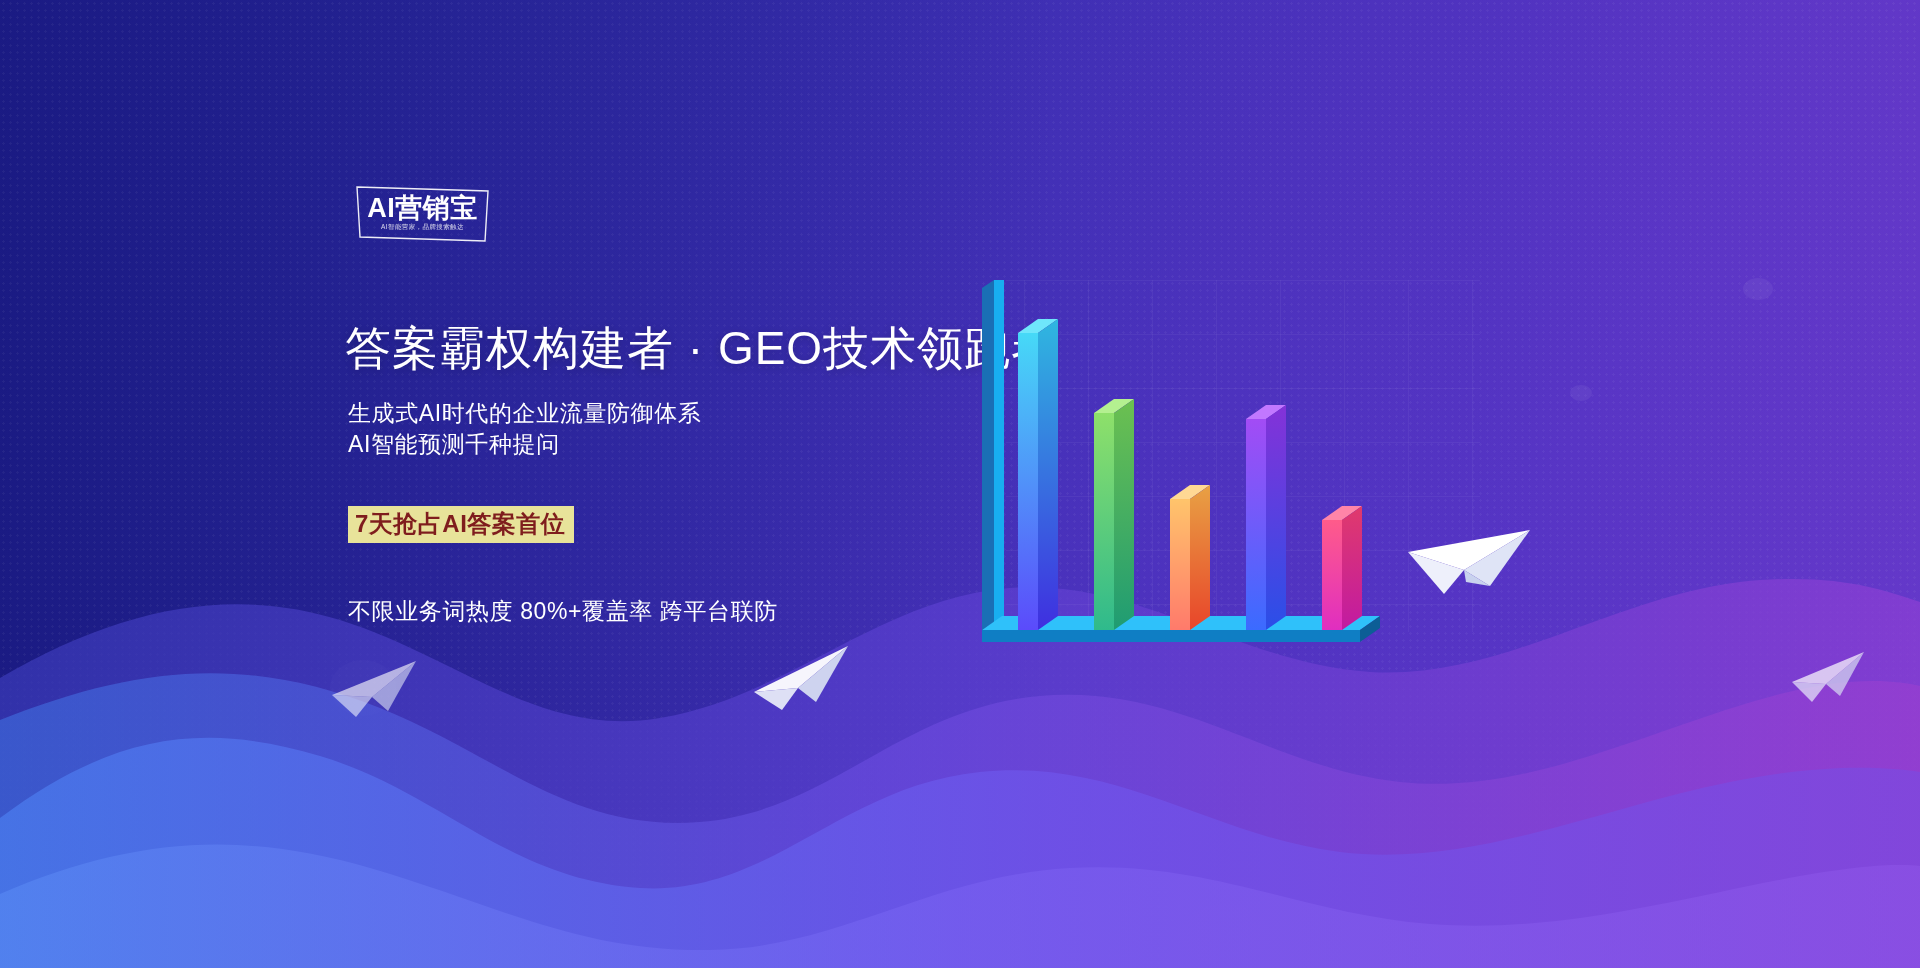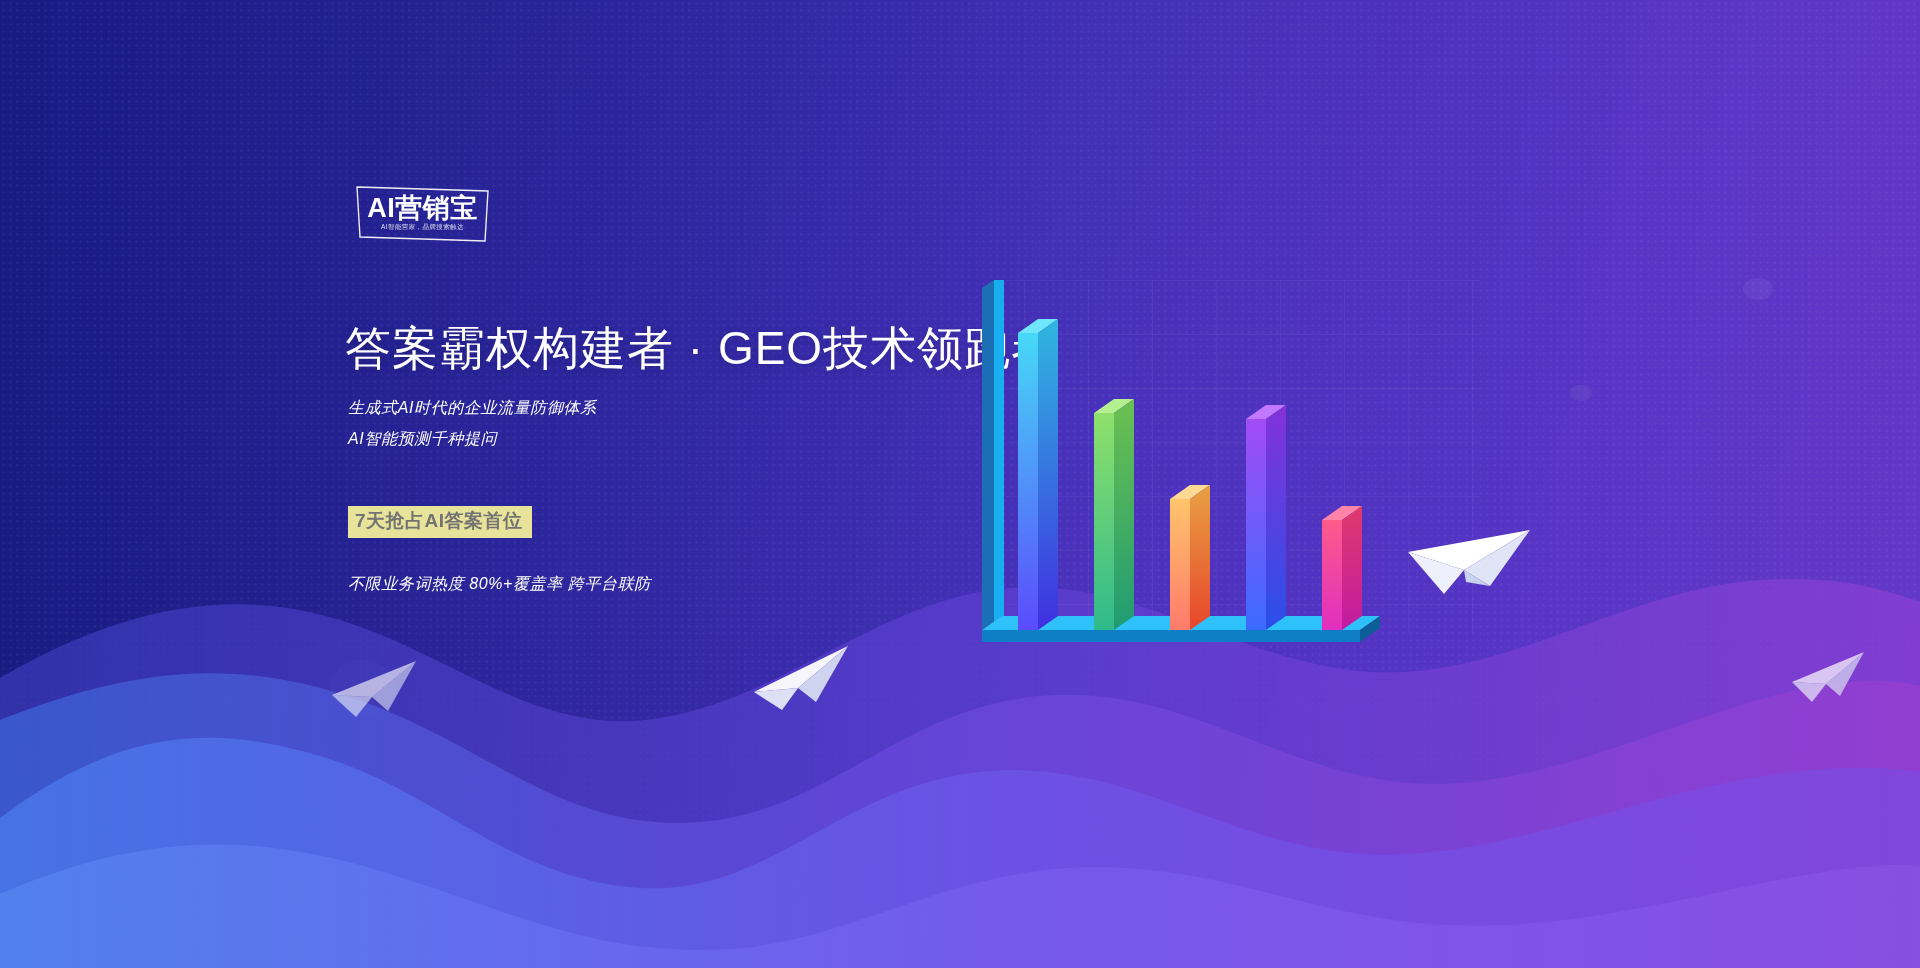--- a/index.html
+++ b/index.html
@@ -115,37 +115,36 @@
     font-size: 46px;
     font-weight: 400;
     letter-spacing: 1px;
     white-space: nowrap;
     text-shadow: 0 2px 10px rgba(0,0,0,0.18);
   }
   .subline {
     position: absolute;
     left: 348px;
     color: #ffffff;
-    font-size: 16px;
+    font-size: 23px;
     font-weight: 400;
     letter-spacing: 0.6px;
     white-space: nowrap;
-    font-style: italic;
   }
   .sub-1 { top: 398px; }
   .sub-2 { top: 429px; }
-  .sub-4 { top: 574px; text-align: center; }
+  .sub-4 { top: 596px; text-align: center; }
 
   .highlight-line {
     position: absolute;
     left: 348px;
     top: 506px;
     background: #e8e39a;
-    color: #737373;
-    font-size: 19px;
+    color: #7f1d1d;
+    font-size: 24px;
     font-weight: 700;
     letter-spacing: 0.5px;
     padding: 5px 9px 6px 7px;
     white-space: nowrap;
     line-height: 1.1;
   }
 
   
   .chart {
     position: absolute;

